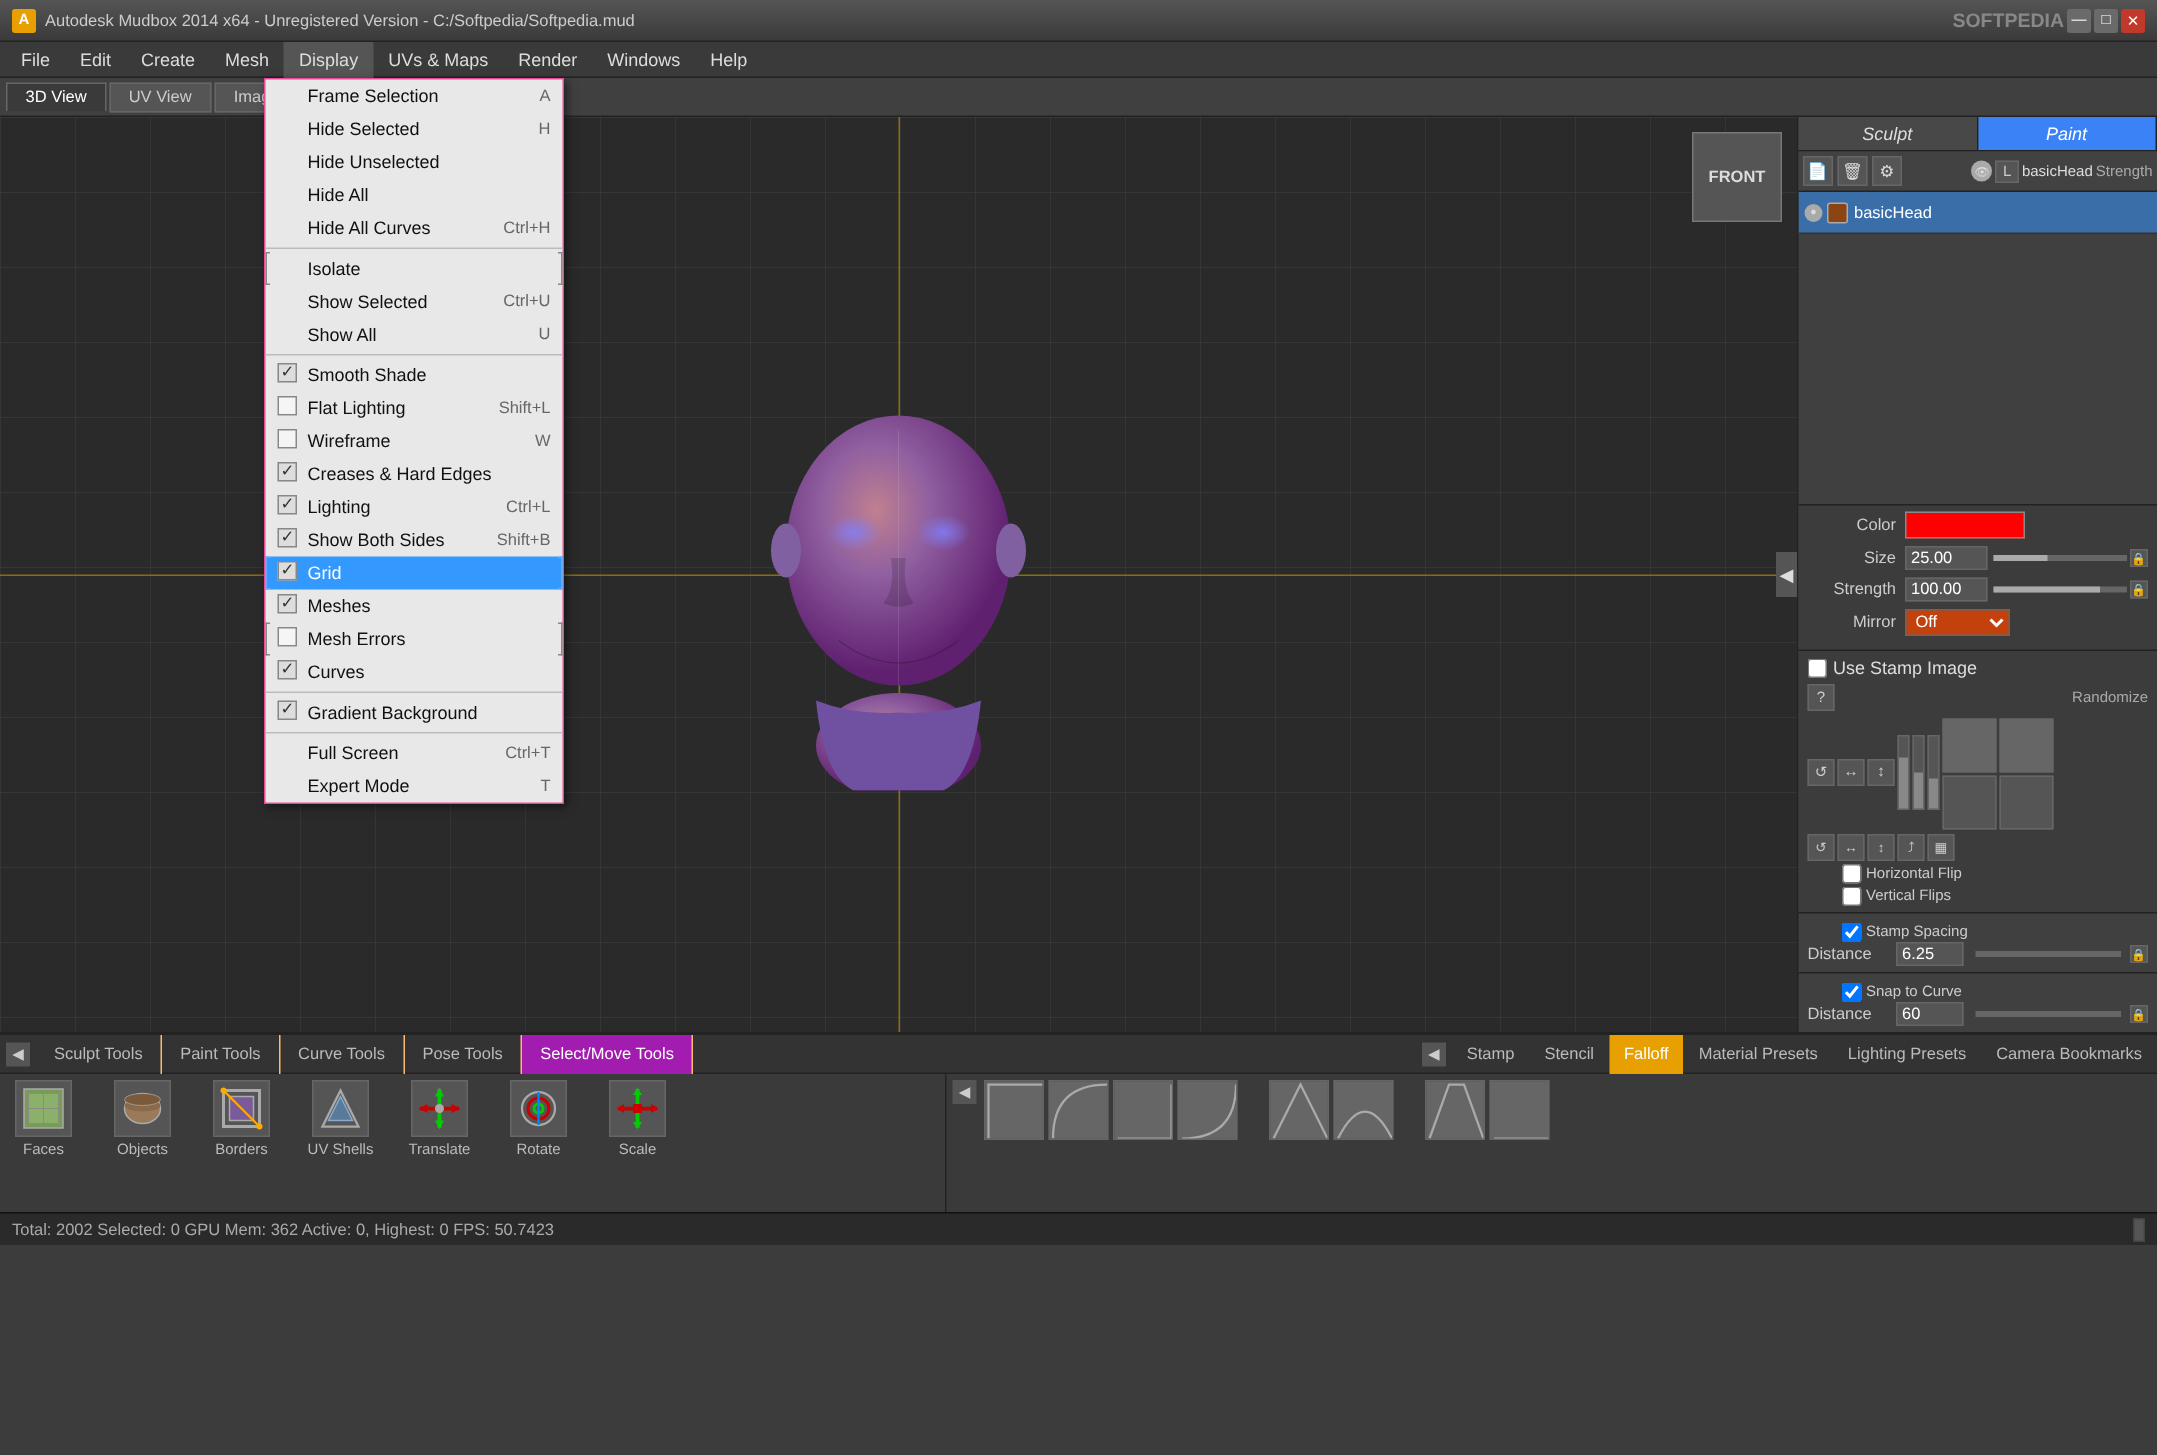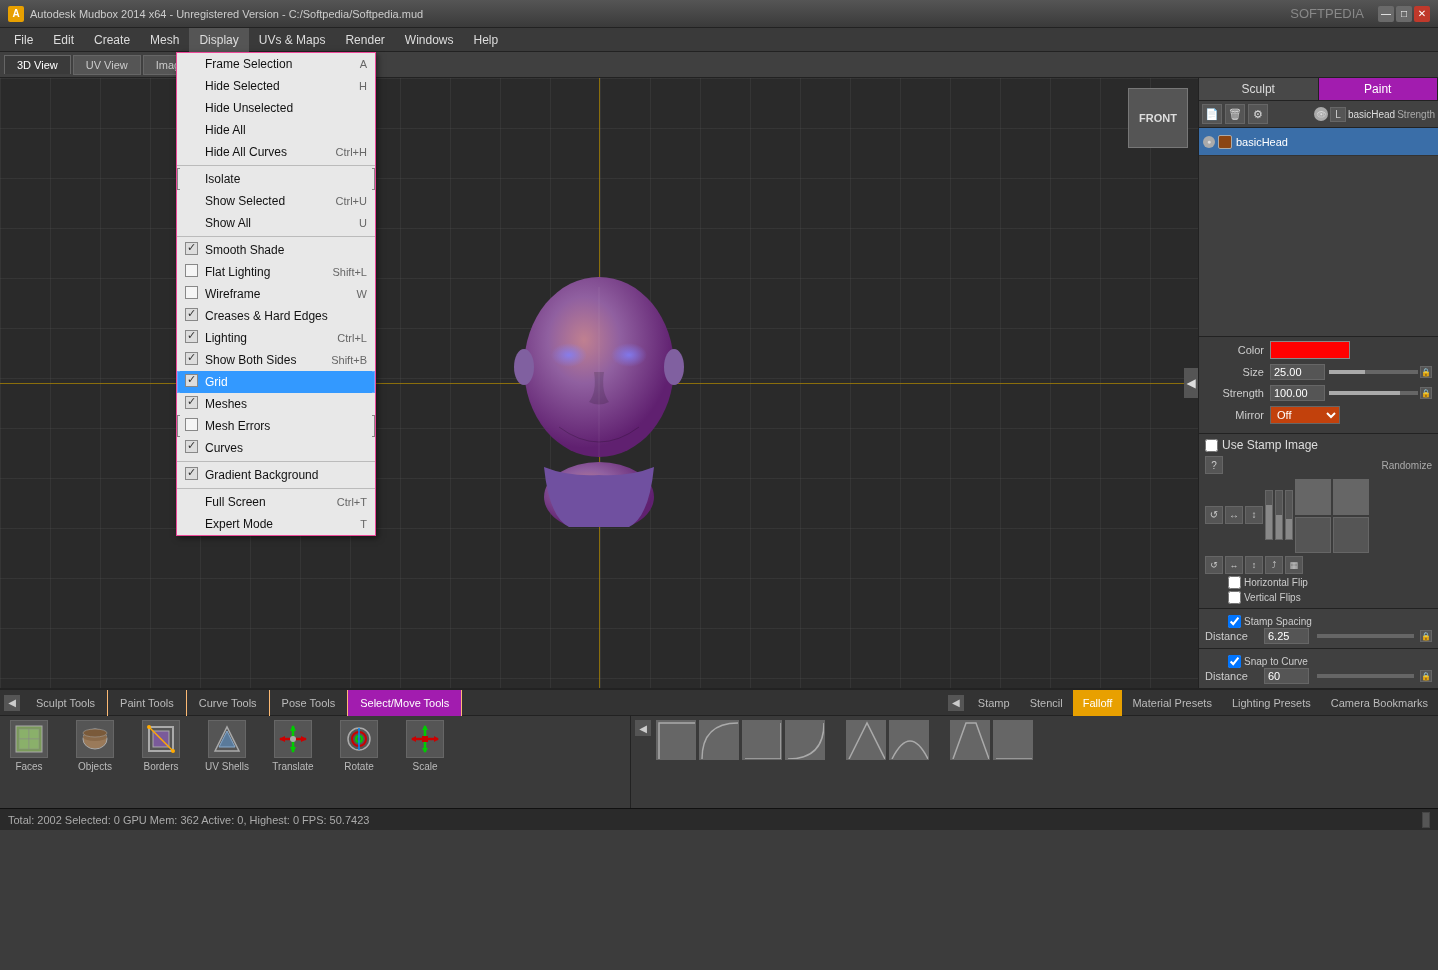--- a/index.html
+++ b/index.html
@@ -15,21 +15,21 @@
       border-bottom: 1px solid #222;
     }
     #titlebar .title-icon { width: 16px; height: 16px; background: #e8a000; border-radius: 2px; margin-right: 6px; display: flex; align-items: center; justify-content: center; font-size: 10px; color: #fff; font-weight: bold; }
     #titlebar .title-text { font-size: 11px; color: #ccc; flex: 1; }
     #titlebar .win-controls { display: flex; gap: 2px; }
     #titlebar .win-btn { width: 16px; height: 16px; border-radius: 2px; display: flex; align-items: center; justify-content: center; font-size: 10px; cursor: pointer; }
     #titlebar .win-btn.minimize { background: #6a6a6a; color: #fff; }
     #titlebar .win-btn.maximize { background: #6a6a6a; color: #fff; }
     #titlebar .win-btn.close { background: #c0392b; color: #fff; }
     
-    #titlebar .softpedia { color: #888; font-size: 13px; font-weight: normal; margin-right: 14px; text-align: right; }
+    #titlebar .softpedia { color: #888; font-size: 13px; font-weight: bold; margin-right: 2px; text-align: right; }
 
     
     #menubar {
       height: 24px;
       background: #3a3a3a;
       display: flex;
       align-items: center;
       padding: 0 4px;
       border-bottom: 1px solid #222;
       position: relative;
@@ -160,31 +160,32 @@
     #right-panel {
       width: 240px;
       background: #404040;
       border-left: 1px solid #222;
       display: flex;
       flex-direction: column;
     }
     #right-panel-tabs {
       display: flex;
       border-bottom: 1px solid #222;
+      font-style: italic;
     }
     .rp-tab {
       flex: 1;
       padding: 4px;
       text-align: center;
       background: #484848;
       border-right: 1px solid #222;
       cursor: pointer;
       font-size: 12px;
     }
-    .rp-tab.active { background: #a21caf; color: #fff; }
+    .rp-tab.active { background: #3b82f6; color: #fff; }
     #rp-toolbar {
       display: flex;
       align-items: center;
       padding: 3px;
       background: #424242;
       border-bottom: 1px solid #222;
       gap: 3px;
     }
     .rp-tool-btn {
       width: 20px; height: 20px;

